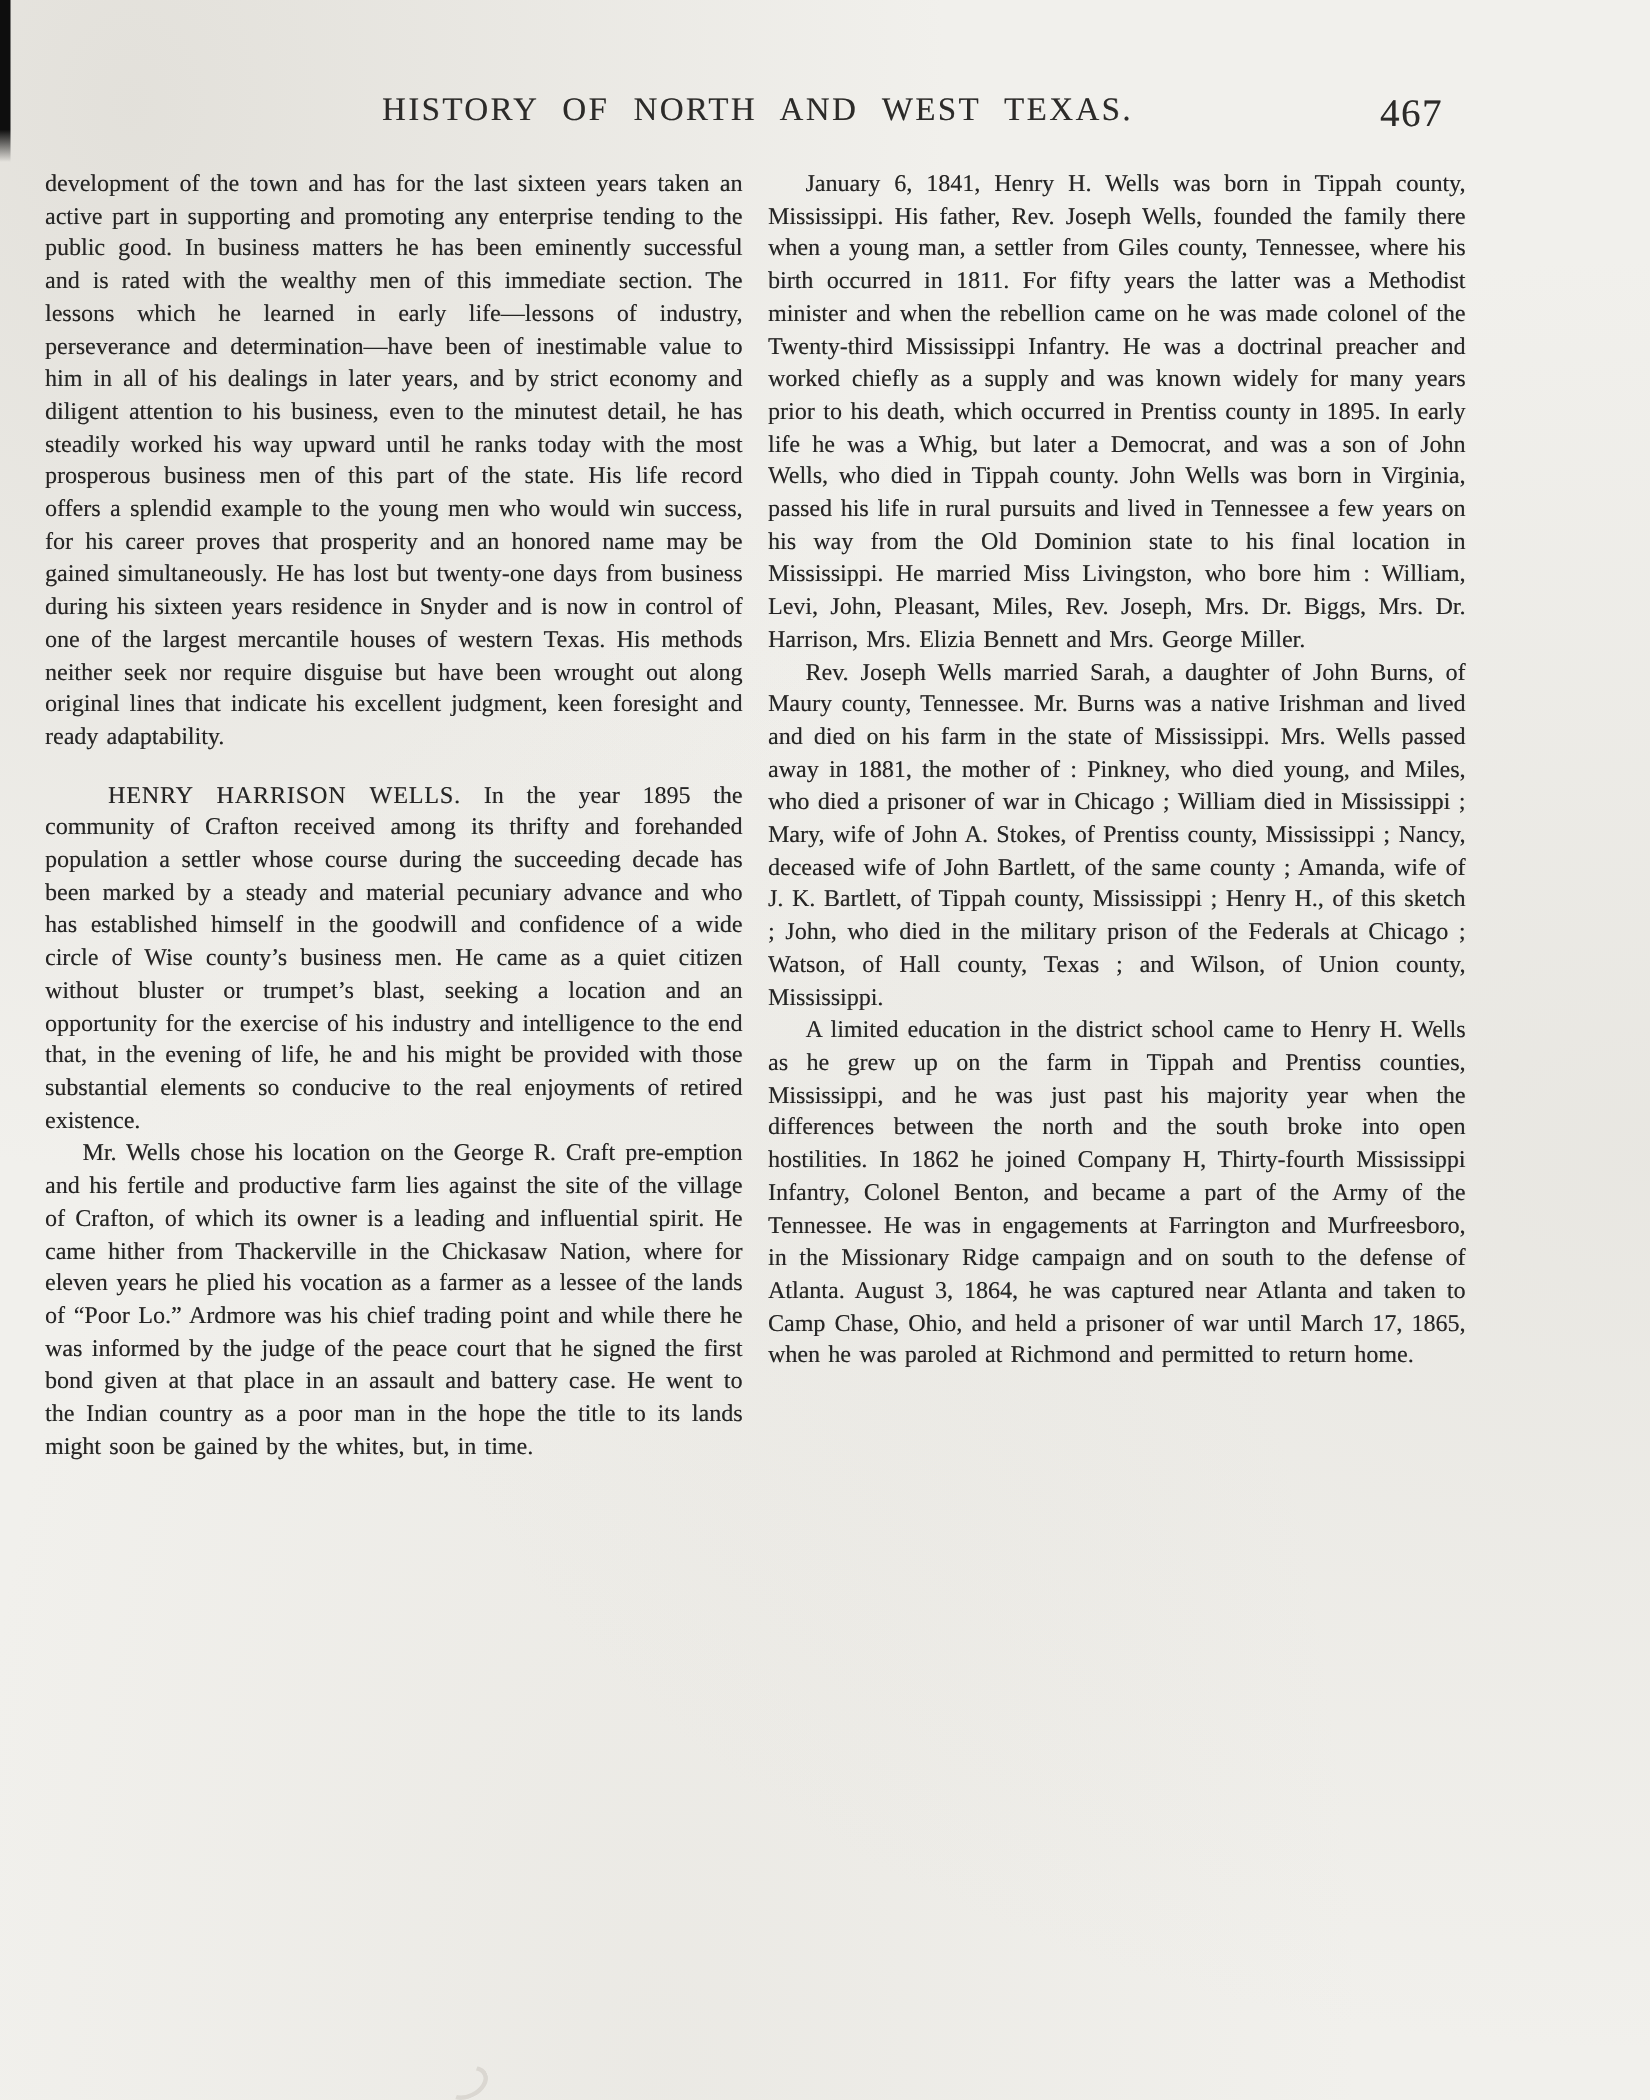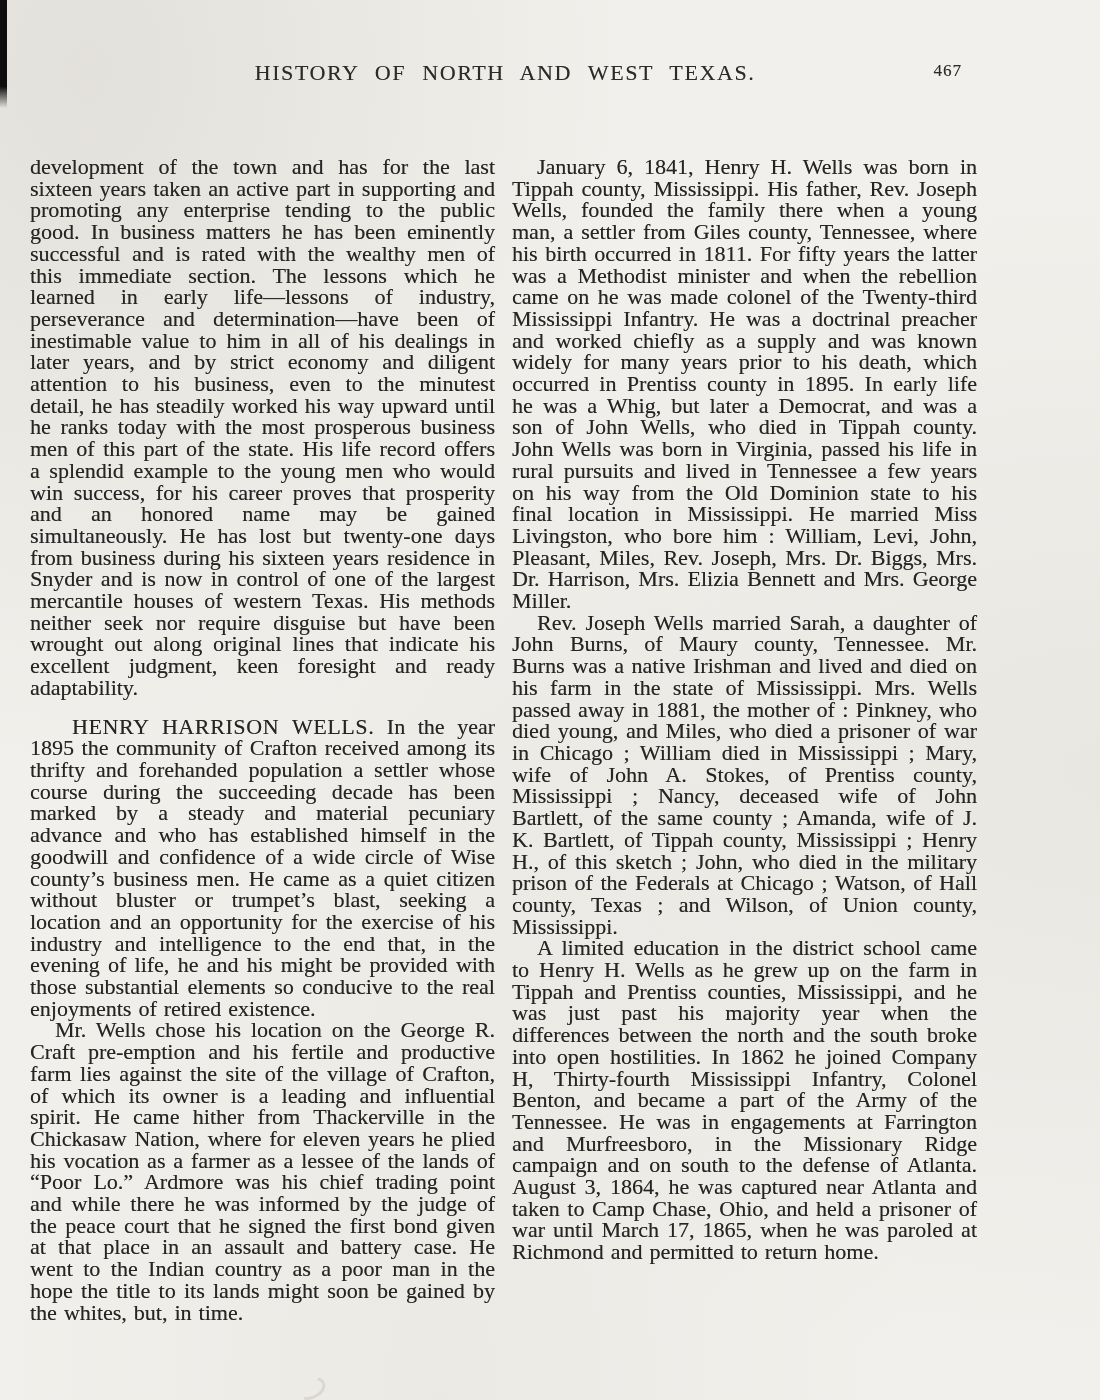--- a/index.html
+++ b/index.html
@@ -46,43 +46,42 @@
     font-size: 22px;
     letter-spacing: 1.6px;
     word-spacing: 9px;
     color: #2c2b29;
     text-shadow: 0.2px 0.2px 0.4px rgba(40,40,40,0.45);
   }
 
   .page-num {
     position: absolute;
     right: 18px; top: 1px;
-    font-size: 17px;
+    font-size: 26px;
     letter-spacing: 1px;
     word-spacing: normal;
     font-variant-numeric: oldstyle-nums;
   }
 
   .columns {
     position: absolute;
     top: 112px; left: 30px; right: 123px;
     display: flex;
     gap: 17px;
   }
 
   .col {
     flex: 1 1 0;
-    font-size: 22px;
+    font-size: 16px;
     line-height: 21.7px;
     text-align: justify;
     text-align-last: left;
     word-spacing: 1.5px;
     text-shadow: 0.2px 0.2px 0.35px rgba(35,35,35,0.5);
     font-variant-numeric: oldstyle-nums;
-    margin-top: 44px;
   }
 
   .col p { margin: 0; }
   p.indent { text-indent: 25px; }
   p.entry  { margin-top: 17px; text-indent: 42px; }
   .entry-lead { letter-spacing: 0.6px; }
 </style>
 </head>
 <body>
 

